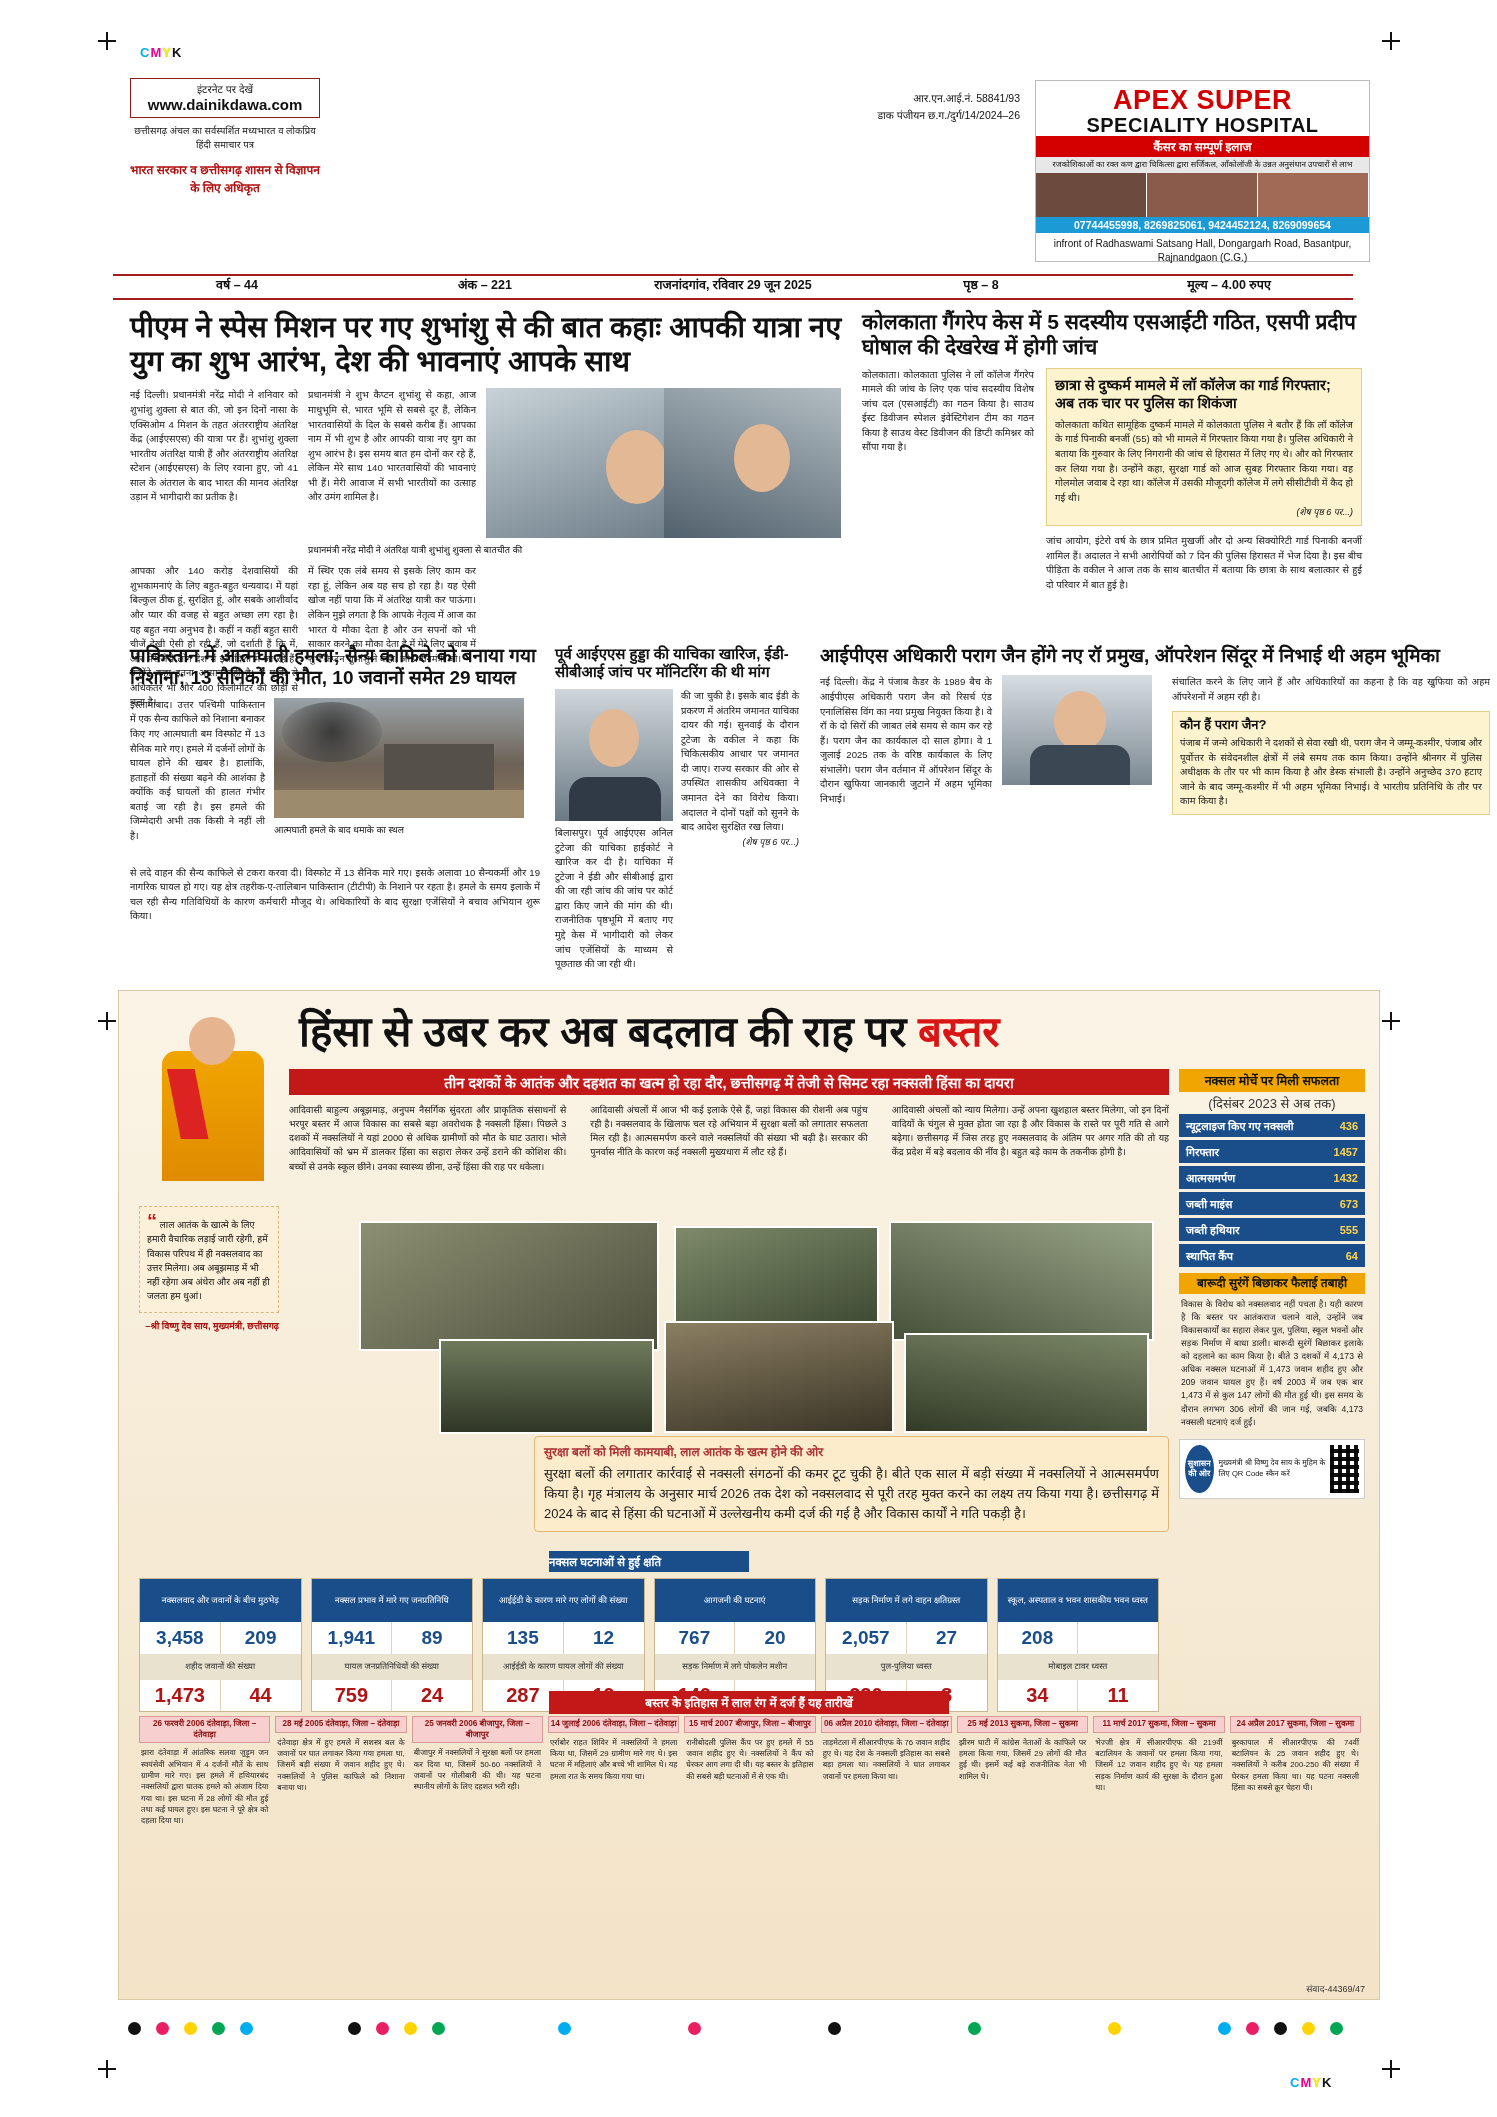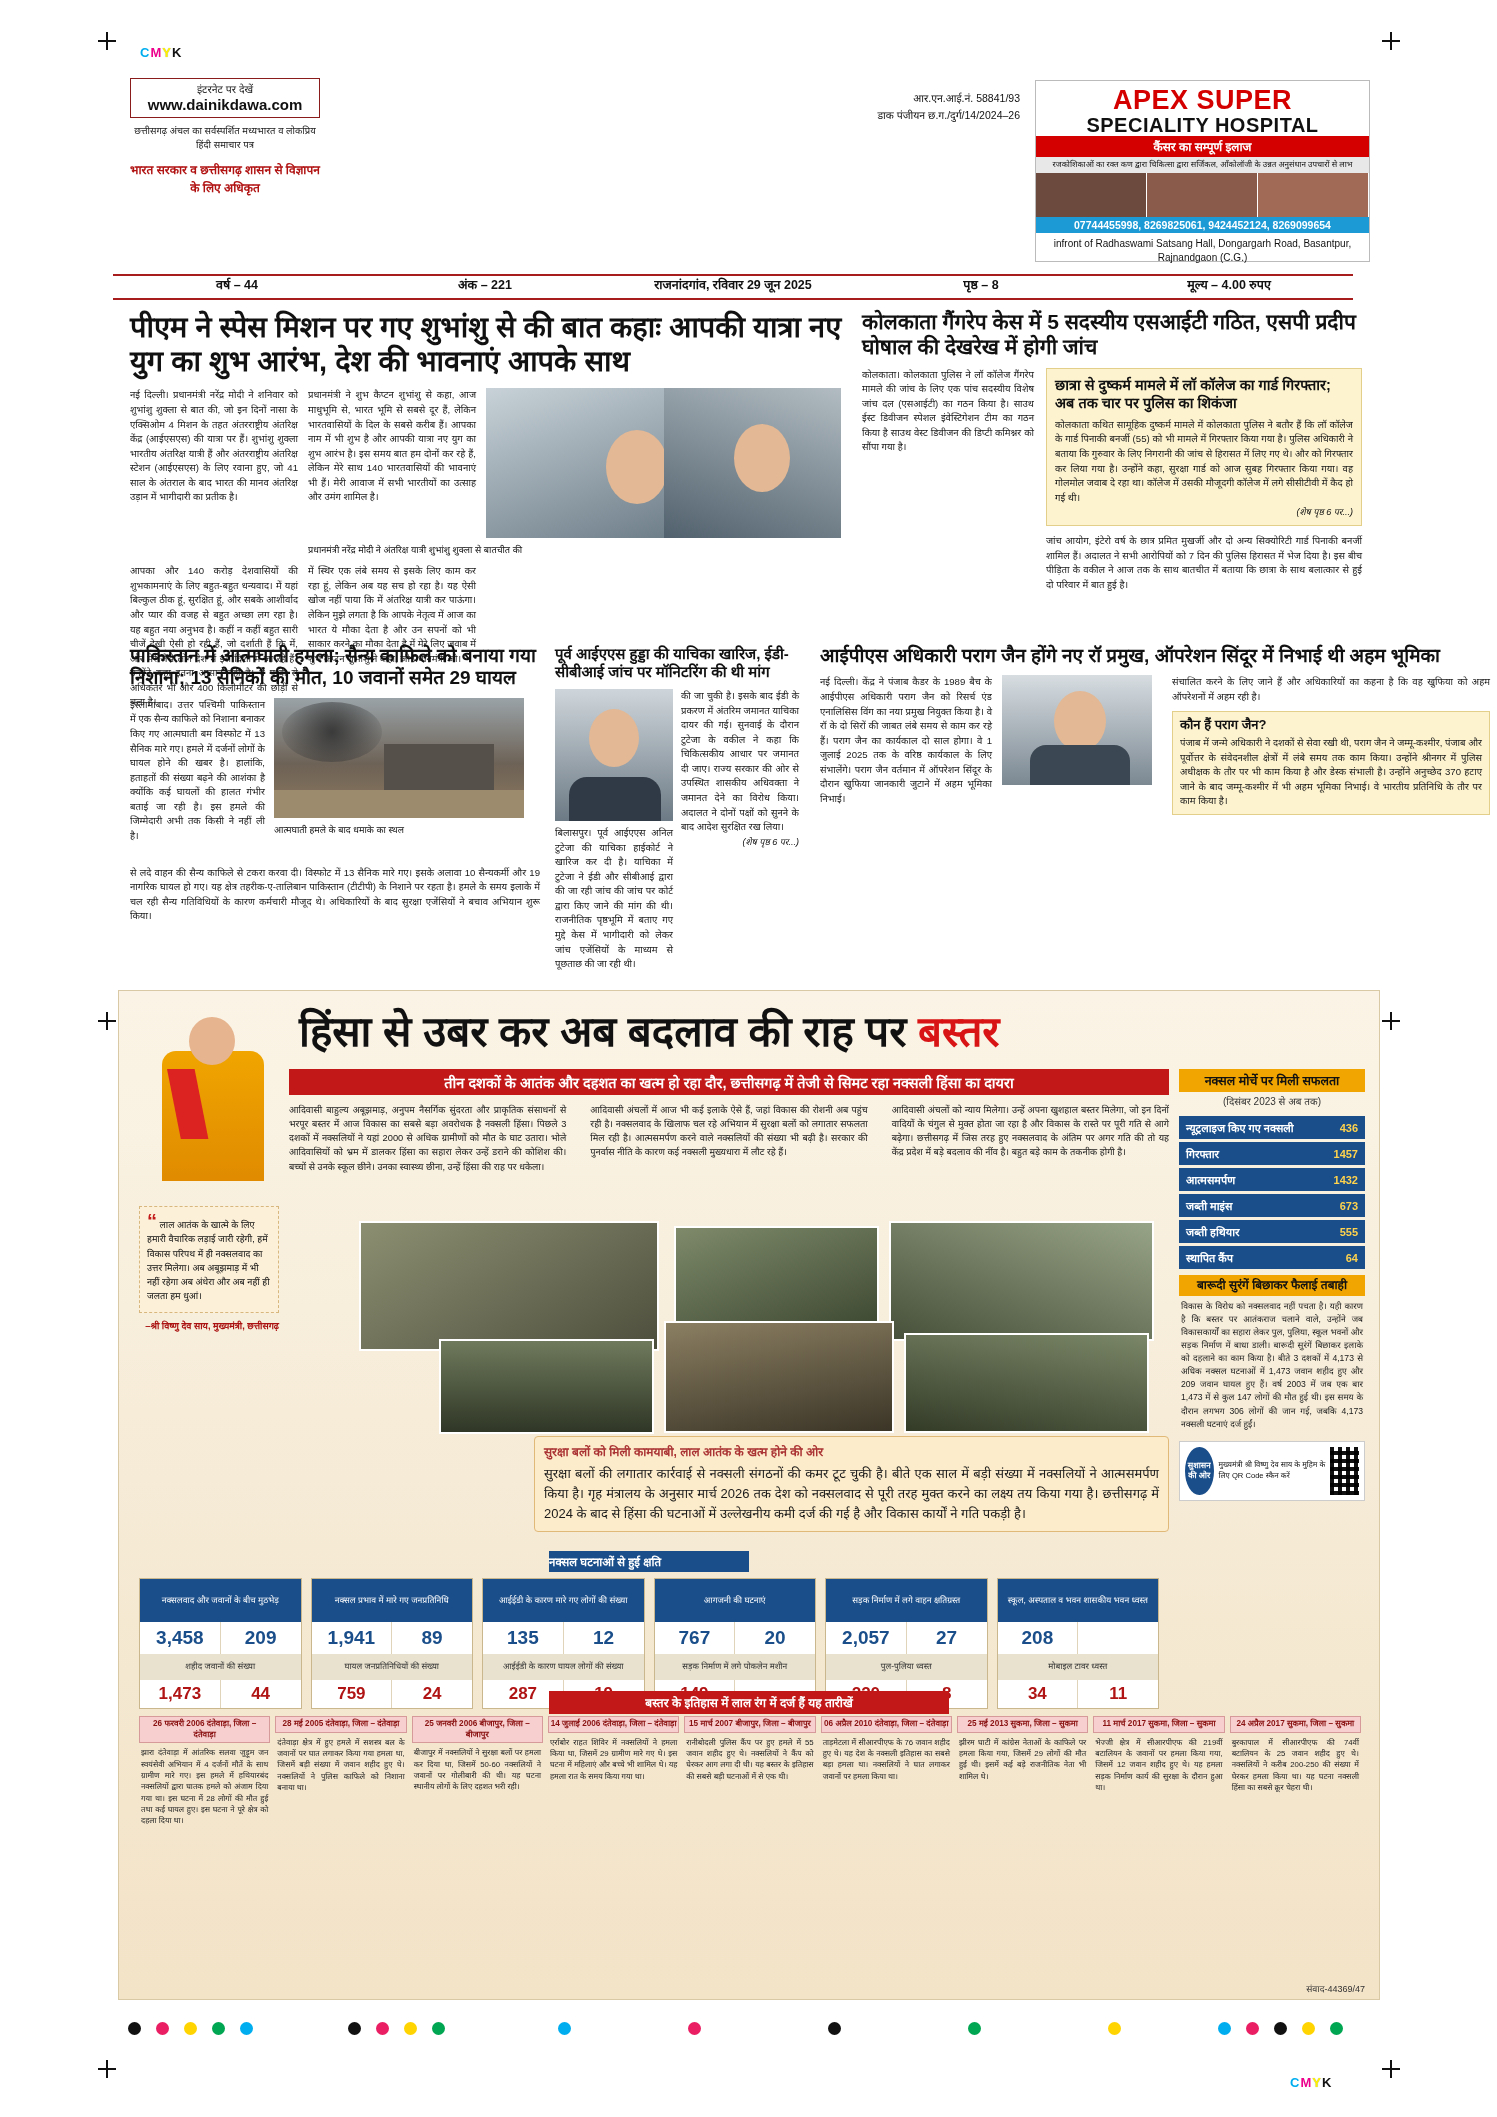--- a/index.html
+++ b/index.html
@@ -127,21 +127,21 @@
   .orange-box .body-text { font-size:13px; }
 
   .feat-sidebar-l { position:absolute; left:20px; top:215px; width:140px; }
   .quote-box { background:#fdf0d8; border:1px dashed #d8b77e; padding:8px 7px; font-size:9.2px; line-height:1.55; }
   .quote-box .qm { color:#c21818; font-size:20px; font-weight:bold; line-height:0.6; }
   .quote-by { margin-top:6px; font-size:9.2px; font-weight:bold; color:#a11; text-align:right; }
 
   
   .stats { position:absolute; left:1060px; top:78px; width:186px; }
   .stats-head { background:#f0a500; color:#111; font-size:12.5px; font-weight:bold; text-align:center; padding:3px 0; }
-  .stats-sub { font-size:10px; text-align:center; color:#333; padding:2px 0 8px; }
+  .stats-sub { font-size:13px; text-align:center; color:#333; padding:2px 0 2px; }
   .stat-row { display:flex; justify-content:space-between; align-items:center; background:#1a4e8a; color:#fff;
     font-size:11px; padding:4px 7px; margin-bottom:3px; font-weight:bold; }
   .stat-row .v { color:#ffd34d; }
   .tunnel { margin-top:6px; }
   .tunnel-head { background:#f0a500; color:#111; font-size:12px; font-weight:bold; text-align:center; padding:3px 2px; line-height:1.25; }
   .tunnel .body-text { font-size:8.6px; padding:4px 2px; }
   .qr-box { margin-top:6px; background:#fff; border:1px solid #ccc; display:flex; align-items:center; gap:5px; padding:5px; }
   .qr { width:48px; height:48px; background:
       repeating-linear-gradient(90deg,#111 0 4px,#fff 4px 8px),
       repeating-linear-gradient(0deg,#111 0 4px,transparent 4px 8px);
@@ -154,21 +154,21 @@
   .kpis { position:absolute; left:20px; top:560px; width:1020px; }
   .kpi-title { background:#1a4e8a; color:#fff; font-size:11.5px; font-weight:bold; padding:3px 0; width:200px; margin:0 auto 6px; }
   .kpi-grid { display:flex; gap:9px; }
   .kpi { flex:1; border:1px solid #cbb78d; background:#fff; }
   .kpi .k-h { background:#1a4e8a; color:#fff; font-size:8.6px; text-align:center; padding:16px 3px; line-height:1.25; min-height:30px; display:flex; align-items:center; justify-content:center; }
   .kpi .k-v { display:flex; }
   .kpi .k-v div { flex:1; text-align:center; font-size:19px; font-weight:bold; color:#1a4e8a; padding:5px 0; }
   .kpi .k-v div:first-child { border-right:1px solid #e0d5bb; }
   .kpi .k-h2 { background:#e9e2cf; color:#333; font-size:8.4px; text-align:center; padding:3px 2px; line-height:1.25; min-height:26px; display:flex; align-items:center; justify-content:center; }
   .kpi .k-v2 { display:flex; }
-  .kpi .k-v2 div { flex:1; text-align:center; font-size:17px; font-weight:bold; color:#b01414; padding:4px 0; }
+  .kpi .k-v2 div { flex:1; text-align:center; font-size:20px; font-weight:bold; color:#b01414; padding:4px 0; }
   .kpi .k-v2 div:first-child { border-right:1px solid #e0d5bb; }
 
   
   .tl-title { position:absolute; left:430px; top:700px; width:400px; background:#c21818; color:#fff;
     font-size:12px; font-weight:bold; text-align:center; padding:3px 0; }
   .timeline { position:absolute; left:20px; top:725px; width:1222px; display:flex; gap:5px; }
   .tl-item { flex:1; }
   .tl-date { background:#f7cfcf; border:1px solid #d79a9a; font-size:8.2px; font-weight:bold; text-align:center; padding:2px 1px; color:#8a1111; line-height:1.3; }
   .tl-body { font-size:7.8px; line-height:1.45; text-align:justify; padding:4px 2px 0; color:#222; }
 

